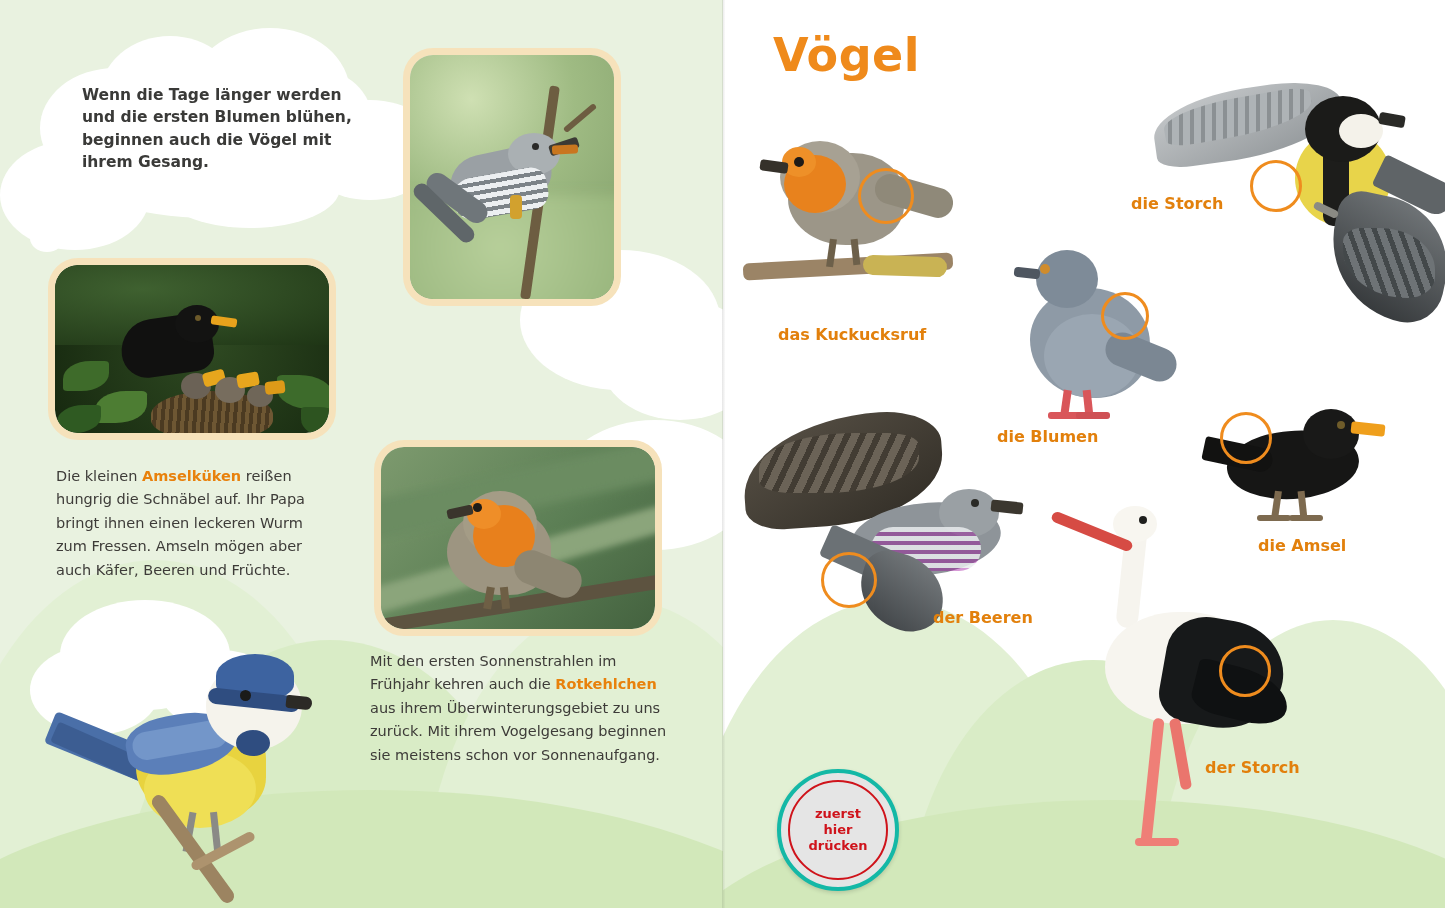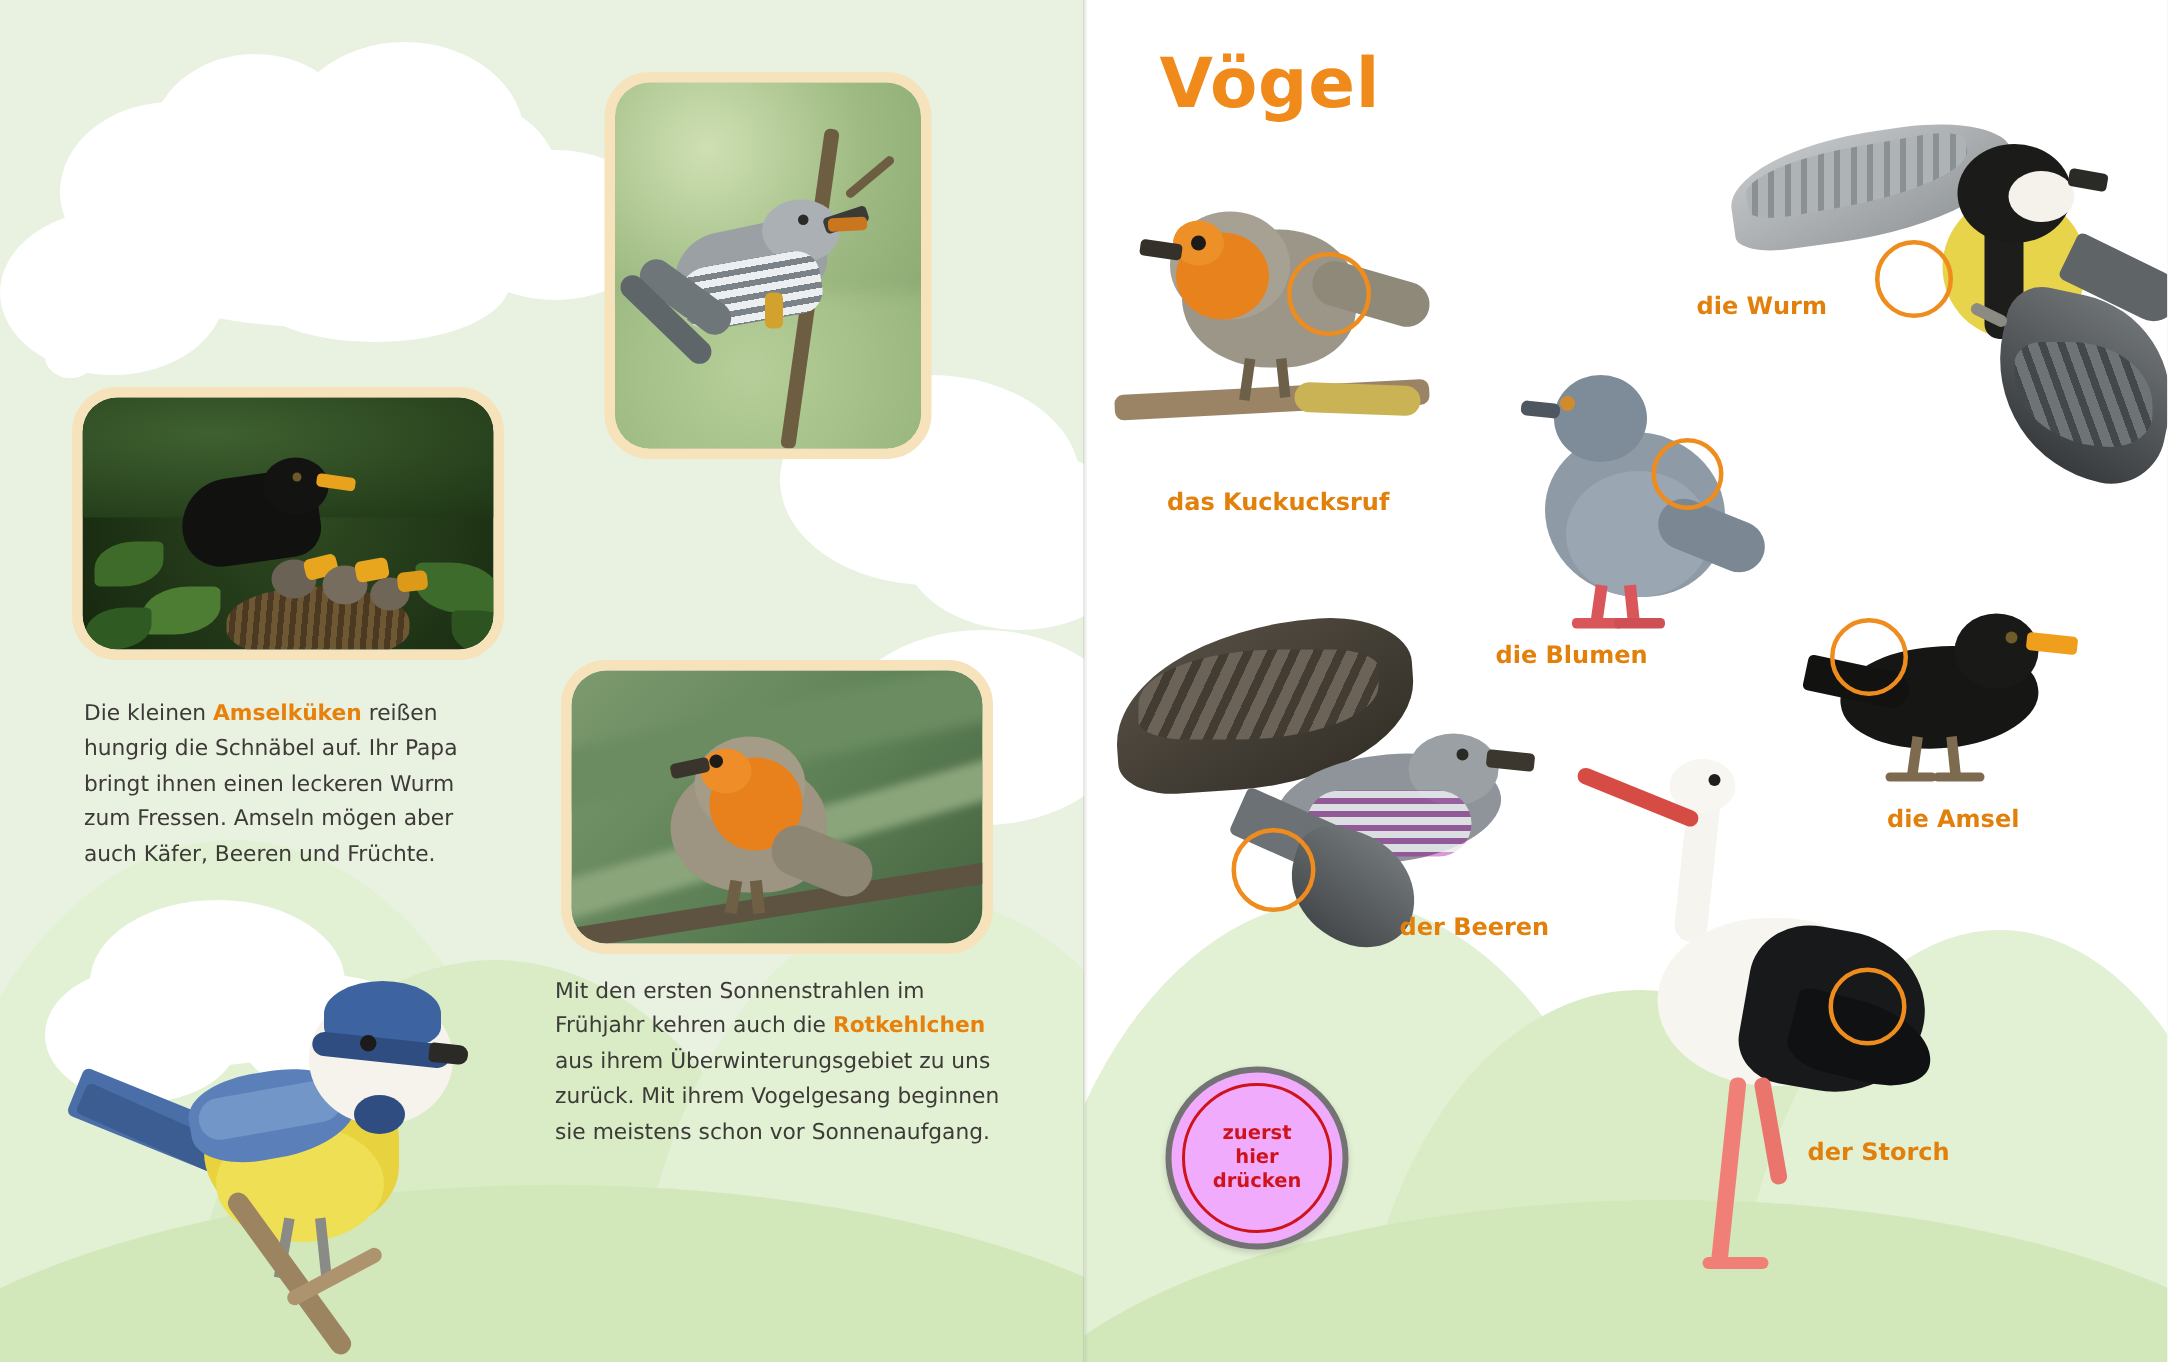--- a/index.html
+++ b/index.html
@@ -128,26 +128,26 @@
     border: 3px solid #ef8c1e;
     border-radius: 50%;
     z-index: 15;
     box-sizing: border-box;
   }
 
   
   .badge {
     position: absolute;
     left: 54px;
-    top: 711px;
+    top: 769px;
     width: 114px;
     height: 114px;
     border-radius: 50%;
-    background: #f0abfc;
-    border: 4px solid #737373;
+    background: #e5e5e5;
+    border: 4px solid #14b8a6;
     box-shadow: 0 2px 4px rgba(0,0,0,.15);
     z-index: 30;
   }
   .badge:after {
     content: "";
     position: absolute;
     inset: 7px;
     border: 2px solid #cf131b;
     border-radius: 50%;
   }
@@ -200,20 +200,21 @@
 
     <div class="bubble">
       <div class="blob" style="left:0px;   top:40px;  width:150px; height:120px;"></div>
       <div class="blob" style="left:60px;  top:8px;   width:140px; height:120px;"></div>
       <div class="blob" style="left:150px; top:0px;   width:160px; height:130px;"></div>
       <div class="blob" style="left:215px; top:40px;  width:118px; height:110px;"></div>
       <div class="blob" style="left:30px;  top:85px;  width:280px; height:105px;"></div>
       <div class="blob" style="left:120px; top:120px; width:180px; height:80px;"></div>
       <div class="blob" style="left:10px;  top:170px; width:58px;  height:46px;"></div>
       <div class="blob" style="left:-10px; top:196px; width:34px;  height:28px;"></div>
+      <div class="bubble-text">Wenn die Tage länger werden und die ersten Blumen blühen, beginnen auch die Vögel mit ihrem Gesang.</div>
     </div>
 
     <div class="photo" style="left:403px; top:48px; width:218px; height:258px;">
       <div class="inner" style="background:
            radial-gradient(circle at 30% 18%, #cfe0b3 0%, #9fbb83 42%, #7d9a66 100%);">
 
         <div class="b-part" style="left:-10px; top:140px; width:250px; height:130px; background:radial-gradient(circle at 40% 40%, #b7cf9a, #8fae74); filter:blur(6px);"></div>
 
         <div class="b-part" style="left:125px; top:30px; width:10px; height:215px; background:#6d5d41; transform:rotate(8deg); border-radius:4px;"></div>
         <div class="b-part" style="left:150px; top:60px; width:40px; height:6px; background:#6d5d41; transform:rotate(-40deg); border-radius:3px;"></div>
@@ -349,21 +350,21 @@
       <div class="b-part" style="left:226px; top:36px; width:26px; height:12px; background:#2a2a27; border-radius:3px; transform:rotate(10deg);"></div>
 
       <div class="b-part" style="left:176px; top:120px; width:120px; height:120px; background:linear-gradient(200deg,#787d80,#2c2f31); border-radius:20% 60% 30% 70%; transform:rotate(12deg);"></div>
       <div class="b-part" style="left:190px; top:150px; width:92px; height:70px; background:repeating-linear-gradient(250deg,#6e7376 0 7px,#43484a 7px 12px); border-radius:20% 60% 30% 70%;"></div>
 
       <div class="b-part" style="left:222px; top:92px; width:80px; height:34px; background:#5f6467; border-radius:6px 24px 24px 6px; transform:rotate(26deg);"></div>
 
       <div class="b-part" style="left:160px; top:128px; width:26px; height:8px; background:#8b8b84; border-radius:4px; transform:rotate(26deg);"></div>
     </div>
     <div class="hotspot" style="left:527px; top:160px; width:52px; height:52px;"></div>
-    <div class="bird-label" style="left:408px; top:194px;">die Wurm</div>
+    <div class="bird-label" style="left:408px; top:194px;">die Storch</div>
 
     <div class="bird" style="left:295px; top:240px; width:170px; height:190px;">
       <div class="b-part" style="left:12px; top:48px; width:120px; height:110px; background:#8e9aa6; border-radius:48% 52% 46% 54%;"></div>
       <div class="b-part" style="left:26px; top:74px; width:96px; height:84px; background:#9aa6b2; border-radius:50%;"></div>
       <div class="b-part" style="left:18px; top:10px; width:62px; height:58px; background:#7e8b98; border-radius:50%;"></div>
       <div class="b-part" style="left:22px; top:24px; width:10px; height:10px; background:#d08c2c; border-radius:50%;"></div>
       <div class="b-part" style="left:-4px; top:28px; width:26px; height:10px; background:#4e5660; border-radius:4px; transform:rotate(6deg);"></div>
       <div class="b-part" style="left:86px; top:100px; width:74px; height:34px; background:#7b8793; border-radius:24px; transform:rotate(22deg);"></div>
       <div class="b-part" style="left:44px; top:150px; width:8px; height:26px; background:#d9565a; transform:rotate(8deg);"></div>
       <div class="b-part" style="left:66px; top:150px; width:8px; height:26px; background:#d9565a; transform:rotate(-6deg);"></div>

